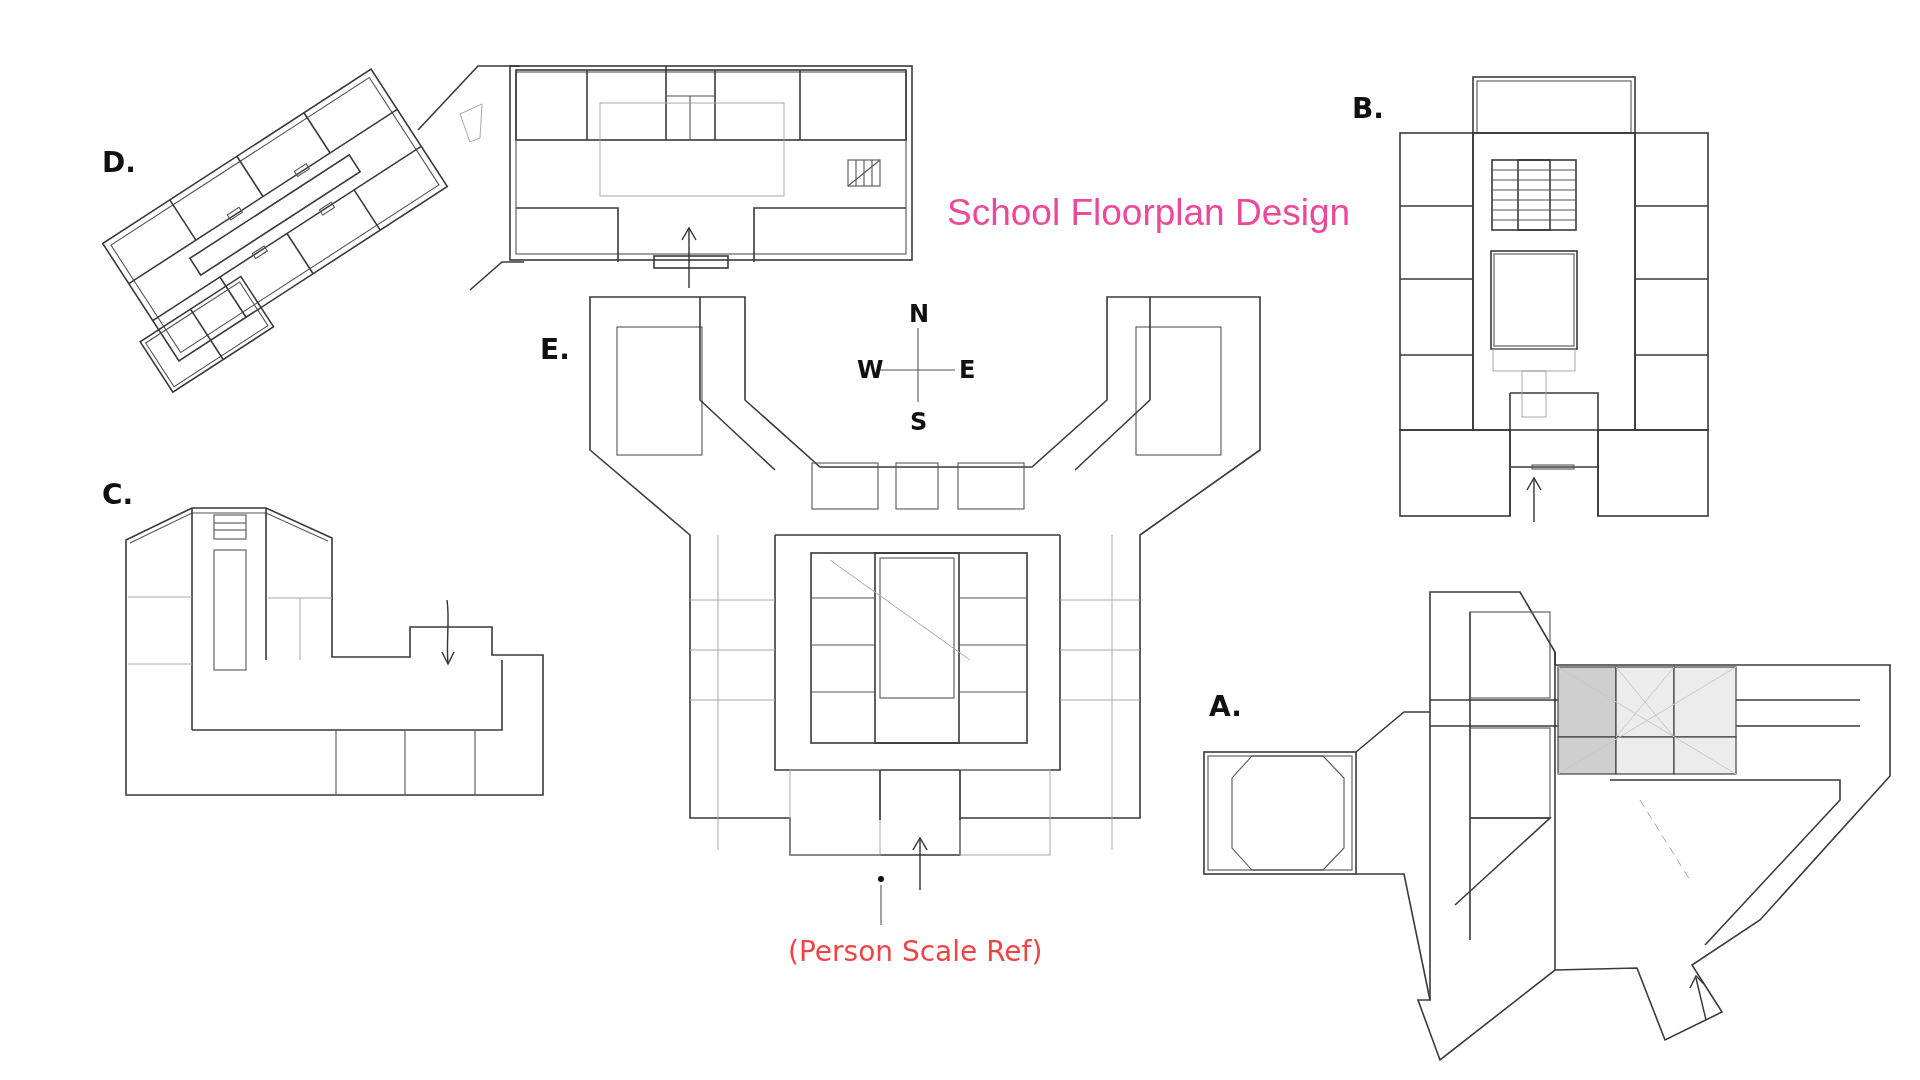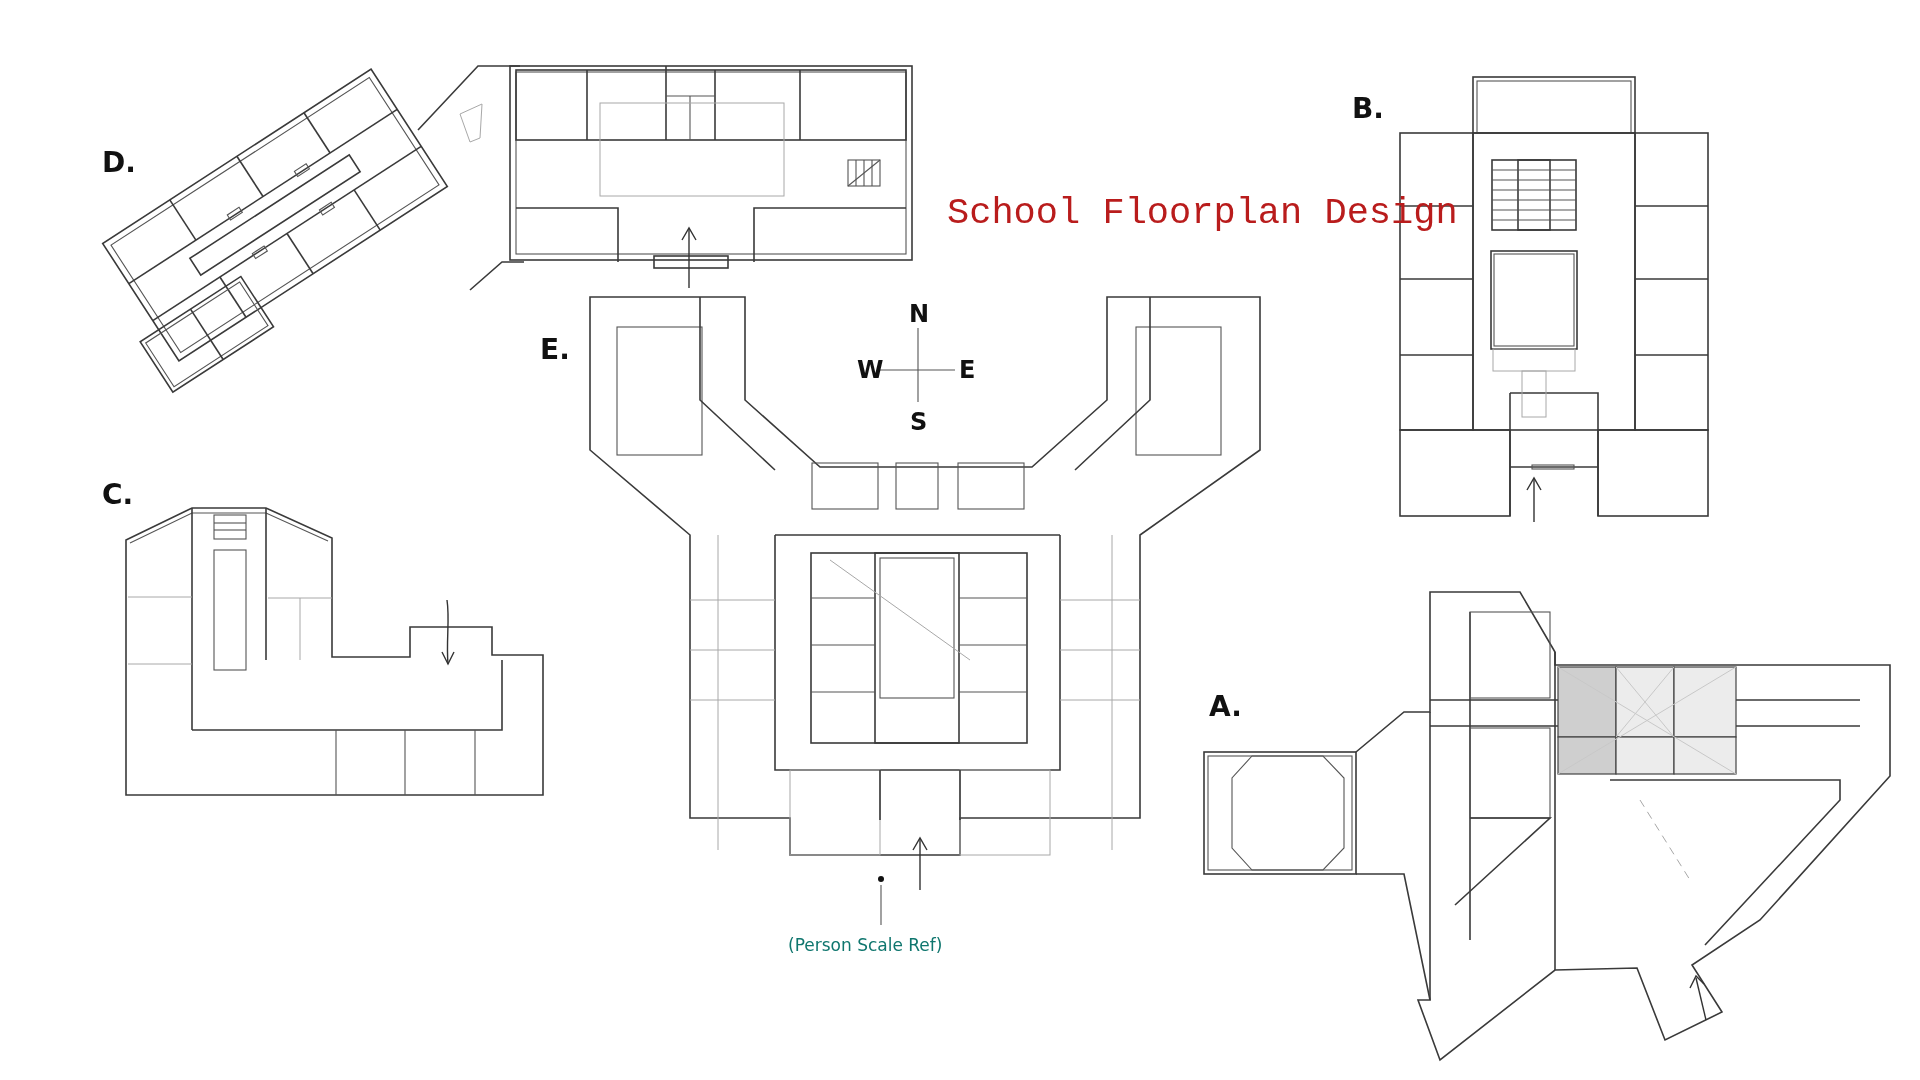--- a/index.html
+++ b/index.html
@@ -6,24 +6,24 @@
   body { width: 1920px; height: 1080px; position: relative; overflow: hidden;
          font-family: "DejaVu Sans", sans-serif; }
   svg#sheet { position: absolute; left: 0; top: 0; }
   .w  { fill: none; stroke: #3a3a3a; stroke-width: 1.6; }
   .w2 { fill: none; stroke: #555; stroke-width: 1.1; }
   .lt { fill: none; stroke: #a8a8a8; stroke-width: 1; }
   .xl { fill: none; stroke: #c8c8c8; stroke-width: 1; }
   .arrow { fill: none; stroke: #333; stroke-width: 1.4; }
   .label { position: absolute; font-family: "DejaVu Sans", sans-serif; font-weight: bold;
            color: #111; font-size: 28px; letter-spacing: 0; }
-  .title { position: absolute; font-family: Liberation Mono, monospace; color: #b91c1c;
+  .title { position: absolute; font-family: Liberation Sans, sans-serif; color: #ec4899;
            font-size: 37px; }
-  .caption { position: absolute; font-family: "DejaVu Sans", sans-serif; color: #0f766e;
-             font-size: 17px; }
+  .caption { position: absolute; font-family: "DejaVu Sans", sans-serif; color: #ef4444;
+             font-size: 28px; }
   .compass-letter { position: absolute; font-family: "DejaVu Sans", sans-serif; font-weight: bold;
                     color: #111; font-size: 24px; }
 </style>
 </head>
 <body>
 
 <svg id="sheet" width="1920" height="1080" viewBox="0 0 1920 1080">
 
   <g>
 

